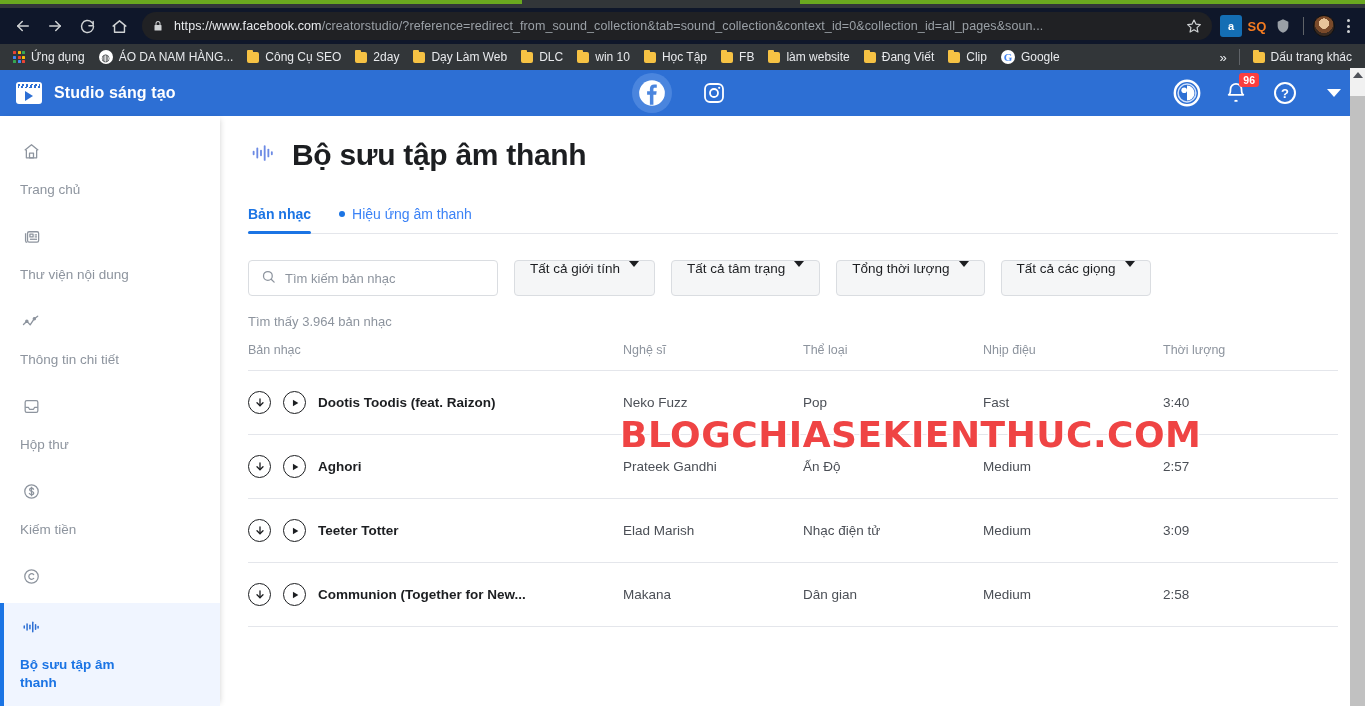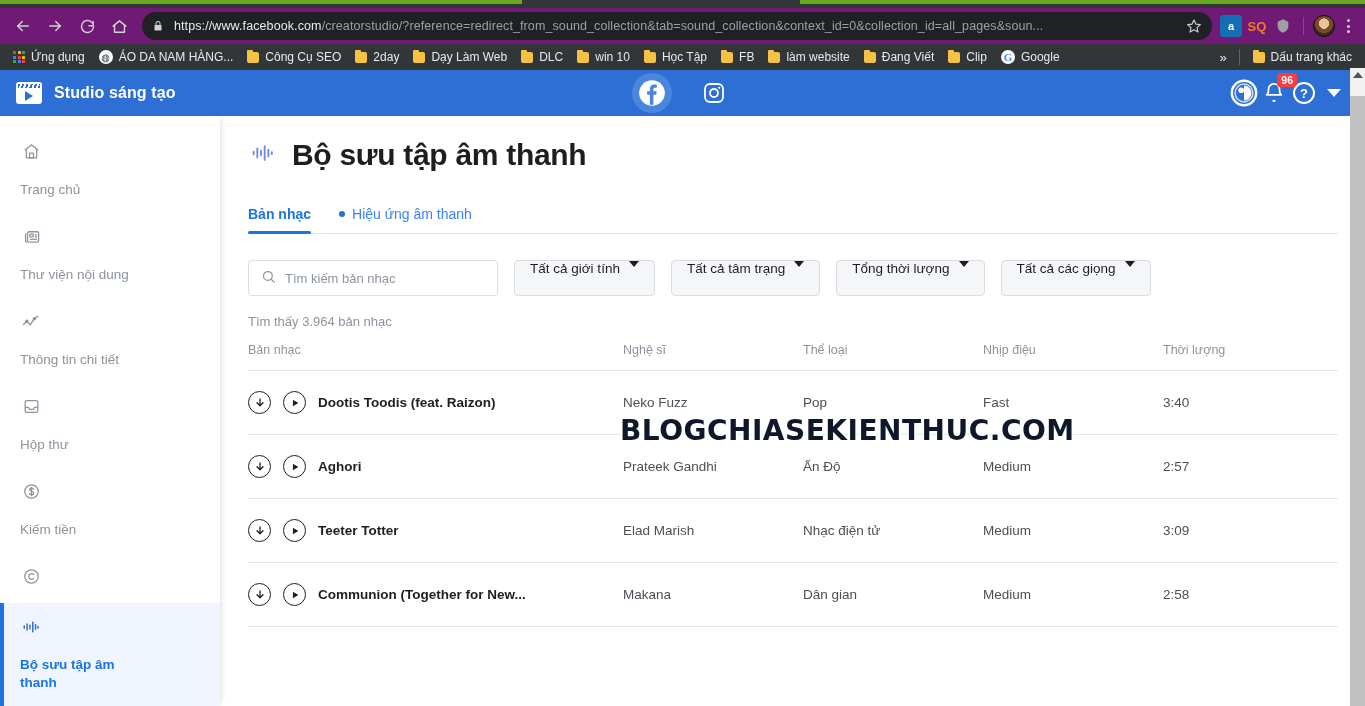--- a/index.html
+++ b/index.html
@@ -20,21 +20,21 @@
   }
   .tabstrip .green-right {
     position: absolute; left: 800px; top: 0; width: 565px; height: 4px; background: #6aa81f;
   }
   .tabstrip .tab-shape {
     position: absolute; left: 170px; top: 4px; width: 1180px; height: 4px;
     background: #323639; border-radius: 8px 8px 0 0;
   }
 
   .toolbar {
-    height: 36px; background: #701a75; display: flex; align-items: center;
+    height: 36px; background: #0f172a; display: flex; align-items: center;
     padding: 0 8px; gap: 2px;
   }
   .nav-btn {
     width: 30px; height: 30px; display: flex; align-items: center; justify-content: center;
     border-radius: 50%; color: #cfd2d4; flex: 0 0 auto;
   }
   .nav-btn svg { display:block; }
   .omnibox {
     flex: 1 1 auto; height: 28px; background: #202124; border-radius: 14px;
     display: flex; align-items: center; padding: 0 10px; margin: 0 6px;
@@ -95,21 +95,21 @@
   }
   .cs-logo span { display:block;margin-top:5px;width:0;height:0;border-left:8px solid #2d6fd4;border-top:5px solid transparent;border-bottom:5px solid transparent;}
   .cs-title { color:#fff; font-size:16px; font-weight:bold; letter-spacing:.1px;}
   .fb-center {
     position:absolute; left:0; right:0; top:0; bottom:0;
     display:flex; align-items:center; justify-content:center; gap:22px; pointer-events:none;
   }
   .fb-center > * { pointer-events:auto; }
   .plat-btn { width:40px;height:40px;border-radius:50%;display:flex;align-items:center;justify-content:center;}
   .plat-btn.active { background:#4a85de; }
-  .fb-right { margin-left:auto; display:flex; align-items:center; gap:0; position:relative; z-index:2;}
+  .fb-right { margin-left:auto; display:flex; align-items:center; gap:19px; position:relative; z-index:2;}
   .icon-circle { width:30px;height:30px;display:flex;align-items:center;justify-content:center;color:#fff;position:relative;}
   .badge {
     position:absolute; top:-5px; right:-8px; background:#fa3e3e; color:#fff;
     font-size:10.5px; font-weight:bold; border-radius:3px; padding:0px 4px; line-height:14px; min-width:18px; text-align:center;
   }
   .help-circle{width:22px;height:22px;border:2px solid #fff;border-radius:50%;display:flex;align-items:center;justify-content:center;font-size:13px;font-weight:bold;color:#fff;}
   .caret-down{width:0;height:0;border-left:7px solid transparent;border-right:7px solid transparent;border-top:8px solid #fff;}
 
   
   .body-wrap { display:flex; height: 590px; background:#fff; }
@@ -174,22 +174,22 @@
   .col-dur { width: 175px; }
   .track-cell { display:flex; align-items:center; gap:12px;}
   .circ-btn {
     width:23px;height:23px;border:1.6px solid #1c1e21;border-radius:50%;
     display:flex;align-items:center;justify-content:center;flex:0 0 23px;background:#fff;
   }
   .track-name { font-size:13.5px; font-weight:bold; color:#1c1e21; white-space:nowrap; overflow:hidden; text-overflow:ellipsis;}
 
   
   .watermark {
-    position:absolute; left:400px; top:298px; font-size:28px; font-weight:bold;
-    color:#0f172a; letter-spacing:.5px; pointer-events:none;
+    position:absolute; left:400px; top:298px; font-size:36px; font-weight:bold;
+    color:#ef4444; letter-spacing:.5px; pointer-events:none;
     -webkit-text-stroke: 3px rgba(255,255,255,.92);
     paint-order: stroke fill;
     font-family:"DejaVu Sans", sans-serif;
     white-space:nowrap;
   }
 
   
   .page-scroll {
     position:absolute; right:0; top:68px; width:15px; height:638px; background:#f1f1f1; z-index:5;
   }

